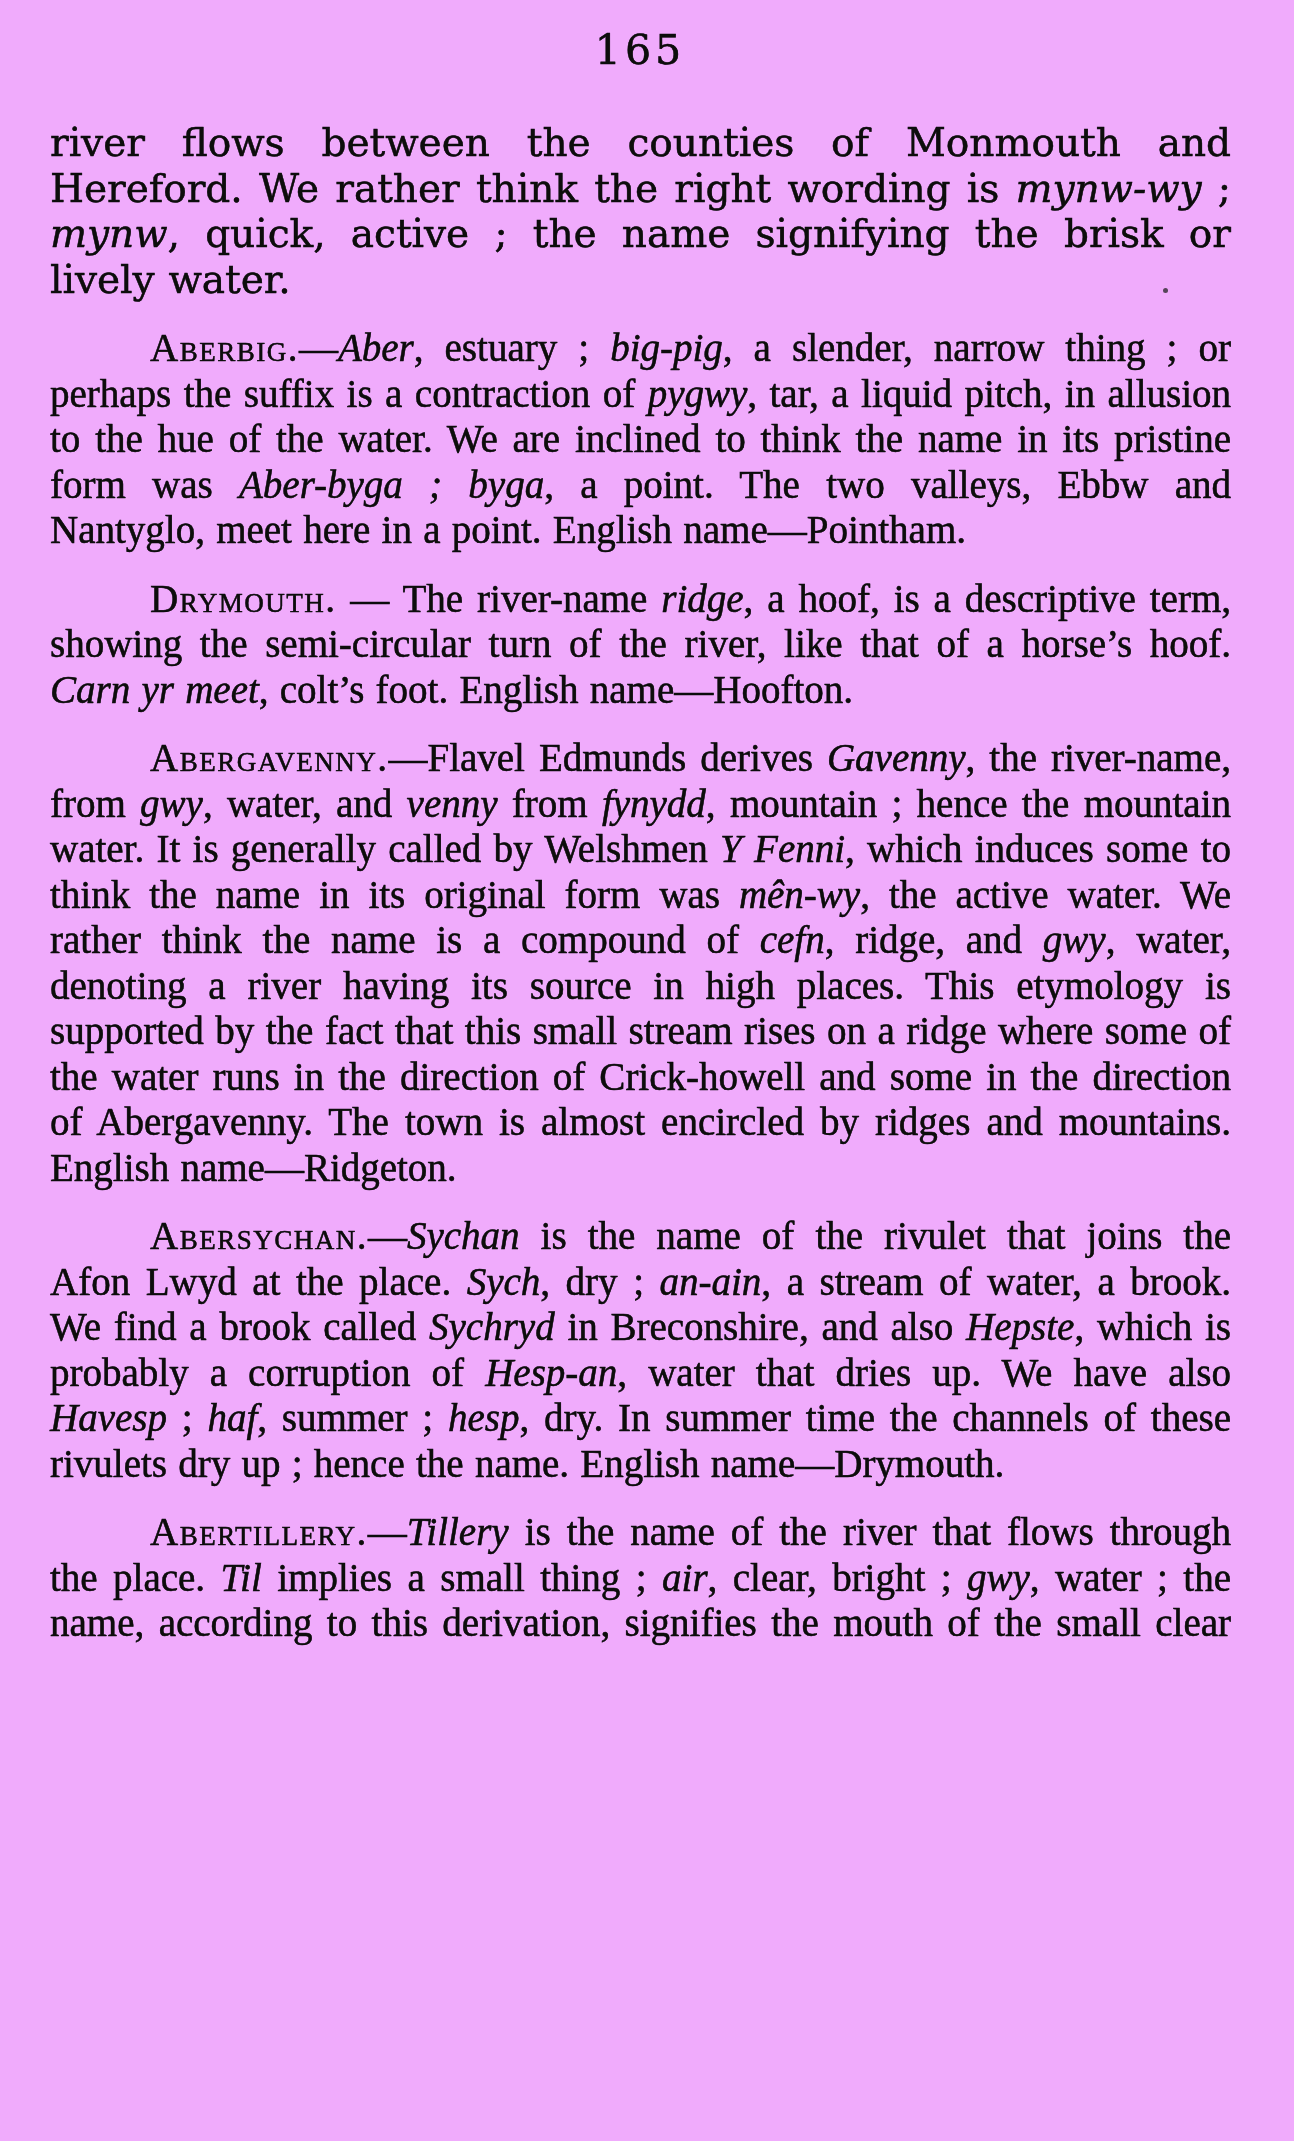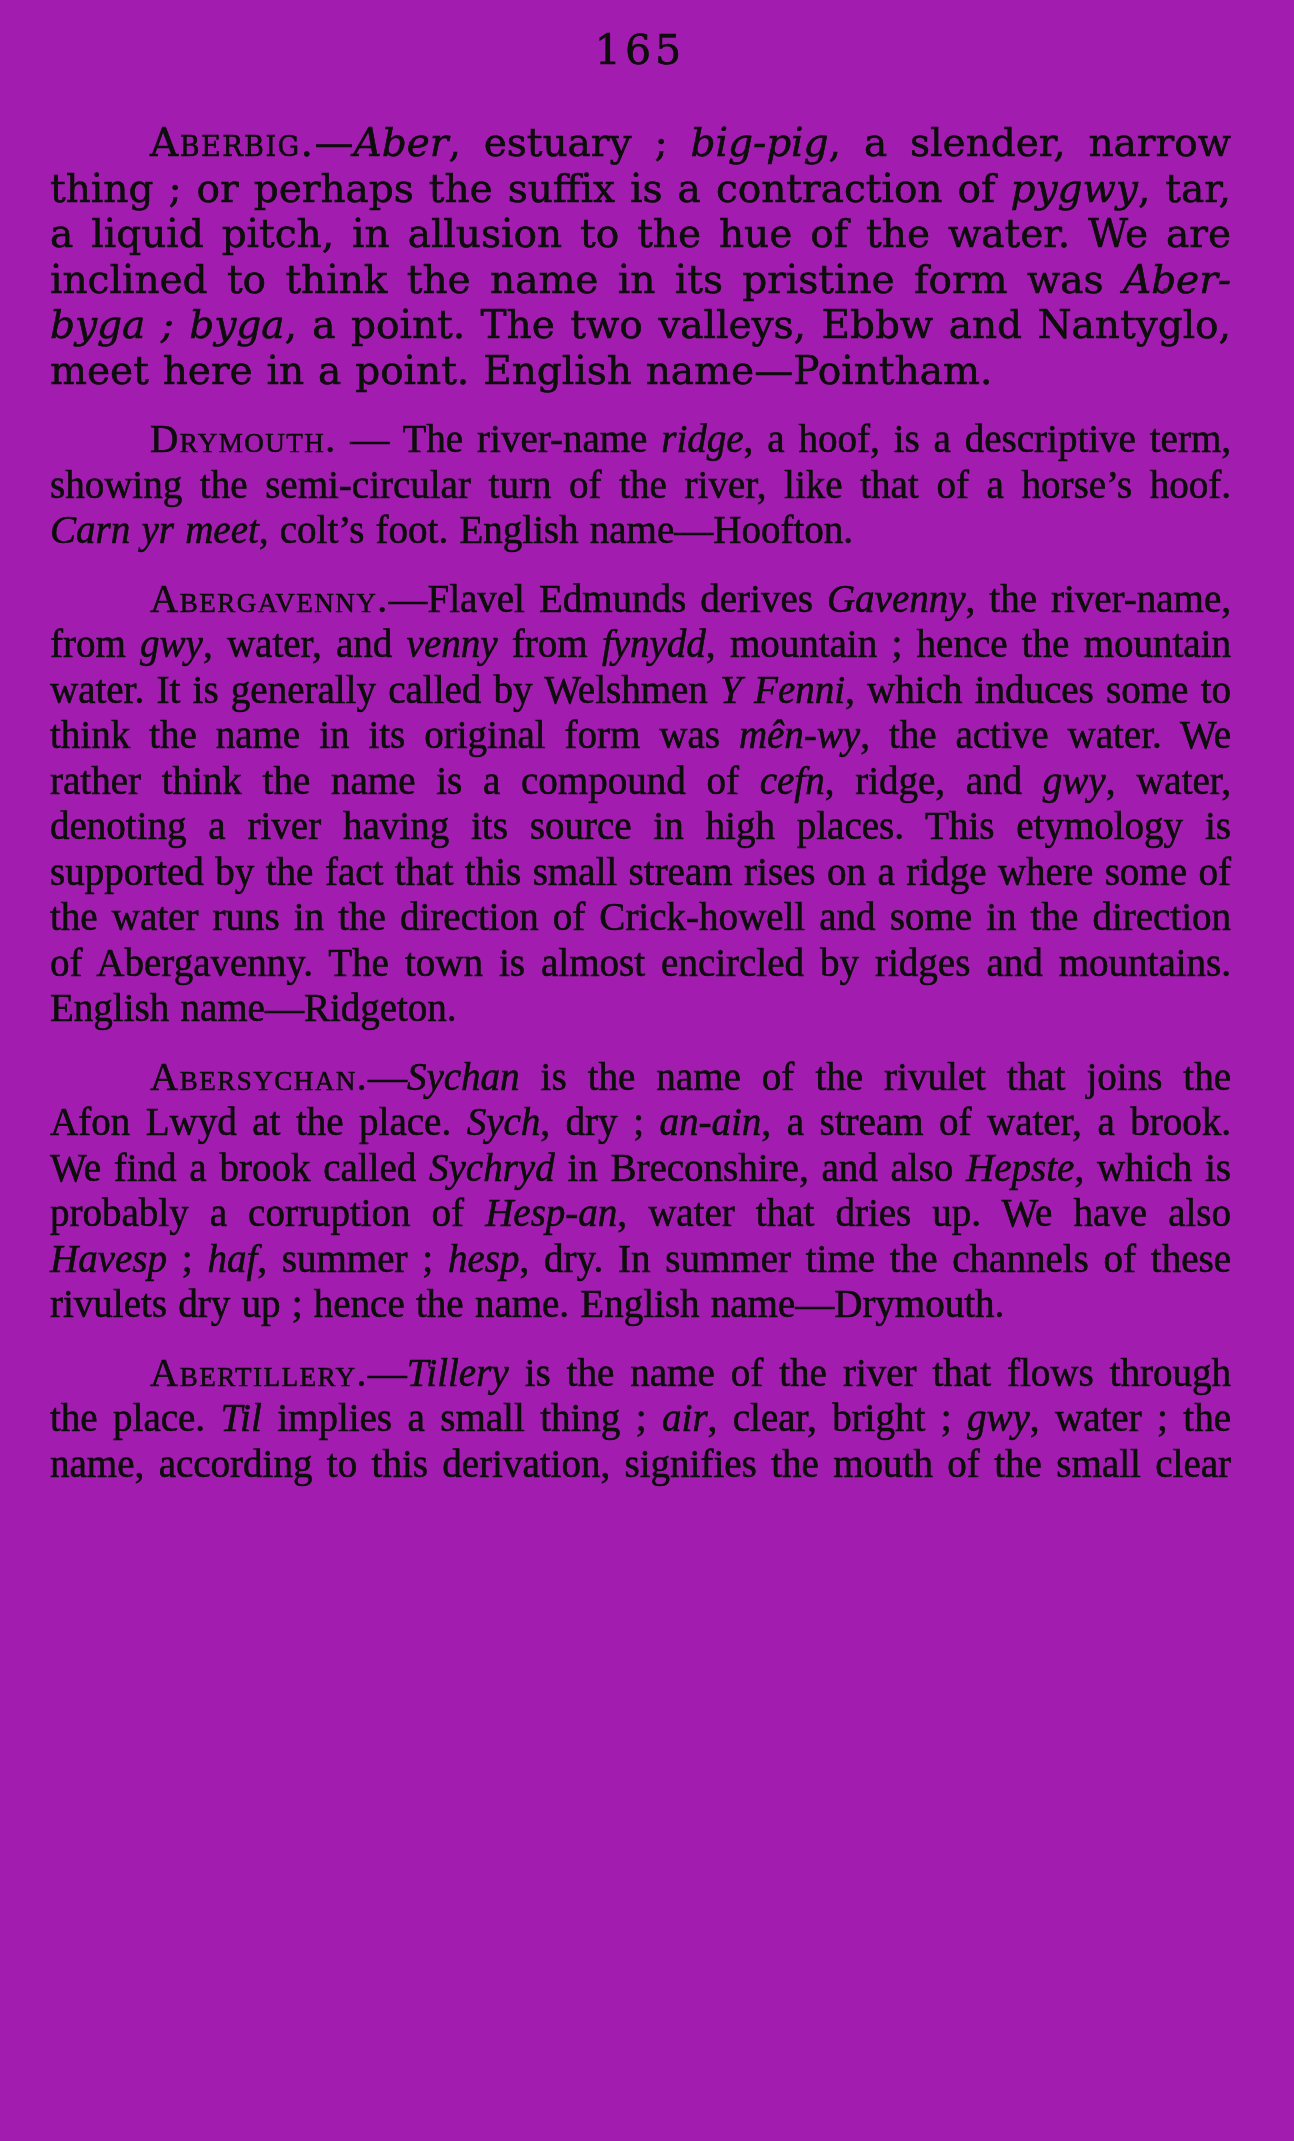--- a/index.html
+++ b/index.html
@@ -70,23 +70,24 @@
     width: 5px;
     height: 5px;
     border-radius: 50%;
     background: #222222;
     opacity: 0.75;
   }
 </style>
 </head>
 <body>
 
-<div class="page" style="background: #a21caf; color: rgb(13, 13, 12);">
+<div class="page" style="background: #f0abfc; color: rgb(13, 13, 12);">
   <header class="page-number">165</header>
   <main class="text-block">
+      <p><span>river flows between the counties of Monmouth and Hereford. We rather think the right wording is </span><span class="it">mynw-wy</span><span>&nbsp;; </span><span class="it">mynw</span><span>, quick, active&nbsp;; the name signifying the brisk or lively water.</span></p>
       <p class="indent"><span class="sc">Aberbig.</span><span>—</span><span class="it">Aber</span><span>, estuary&nbsp;; </span><span class="it">big-pig</span><span>, a slender, narrow thing&nbsp;; or perhaps the suffix is a contraction of </span><span class="it">pygwy</span><span>, tar, a liquid pitch, in allusion to the hue of the water. We are inclined to think the name in its pristine form was </span><span class="it">Aber-byga&nbsp;; byga</span><span>, a point. The two valleys, Ebbw and Nantyglo, meet here in a point. English name—Pointham.</span></p>
       <p class="indent"><span class="sc">Drymouth.</span><span>&nbsp;— The river-name </span><span class="it">ridge</span><span>, a hoof, is a descriptive term, showing the semi-circular turn of the river, like that of a horse’s hoof. </span><span class="it">Carn yr meet</span><span>, colt’s foot. English name—Hoofton.</span></p>
       <p class="indent"><span class="sc">Abergavenny.</span><span>—Flavel Edmunds derives </span><span class="it">Gavenny</span><span>, the river-name, from </span><span class="it">gwy</span><span>, water, and </span><span class="it">venny</span><span> from </span><span class="it">fynydd</span><span>, mountain&nbsp;; hence the mountain water. It is generally called by Welshmen </span><span class="it">Y Fenni</span><span>, which induces some to think the name in its original form was </span><span class="it">mên-wy</span><span>, the active water. We rather think the name is a compound of </span><span class="it">cefn</span><span>, ridge, and </span><span class="it">gwy</span><span>, water, denoting a river having its source in high places. This etymology is supported by the fact that this small stream rises on a ridge where some of the water runs in the direction of Crick-howell and some in the direction of Abergavenny. The town is almost encircled by ridges and mountains. English name—Ridgeton.</span></p>
       <p class="indent"><span class="sc">Abersychan.</span><span>—</span><span class="it">Sychan</span><span> is the name of the rivulet that joins the Afon Lwyd at the place. </span><span class="it">Sych</span><span>, dry&nbsp;; </span><span class="it">an-ain</span><span>, a stream of water, a brook. We find a brook called </span><span class="it">Sychryd</span><span> in Breconshire, and also </span><span class="it">Hepste</span><span>, which is probably a corruption of </span><span class="it">Hesp-an</span><span>, water that dries up. We have also </span><span class="it">Havesp</span><span>&nbsp;; </span><span class="it">haf</span><span>, summer&nbsp;; </span><span class="it">hesp</span><span>, dry. In summer time the channels of these rivulets dry up&nbsp;; hence the name. English name—Drymouth.</span></p>
       <p class="indent"><span class="sc">Abertillery.</span><span>—</span><span class="it">Tillery</span><span> is the name of the river that flows through the place. </span><span class="it">Til</span><span> implies a small thing&nbsp;; </span><span class="it">air</span><span>, clear, bright&nbsp;; </span><span class="it">gwy</span><span>, water&nbsp;; the name, according to this derivation, signifies the mouth of the small clear</span></p>
     </main>
   <div class="speck"></div>
 </div>
 
 </body></html>

